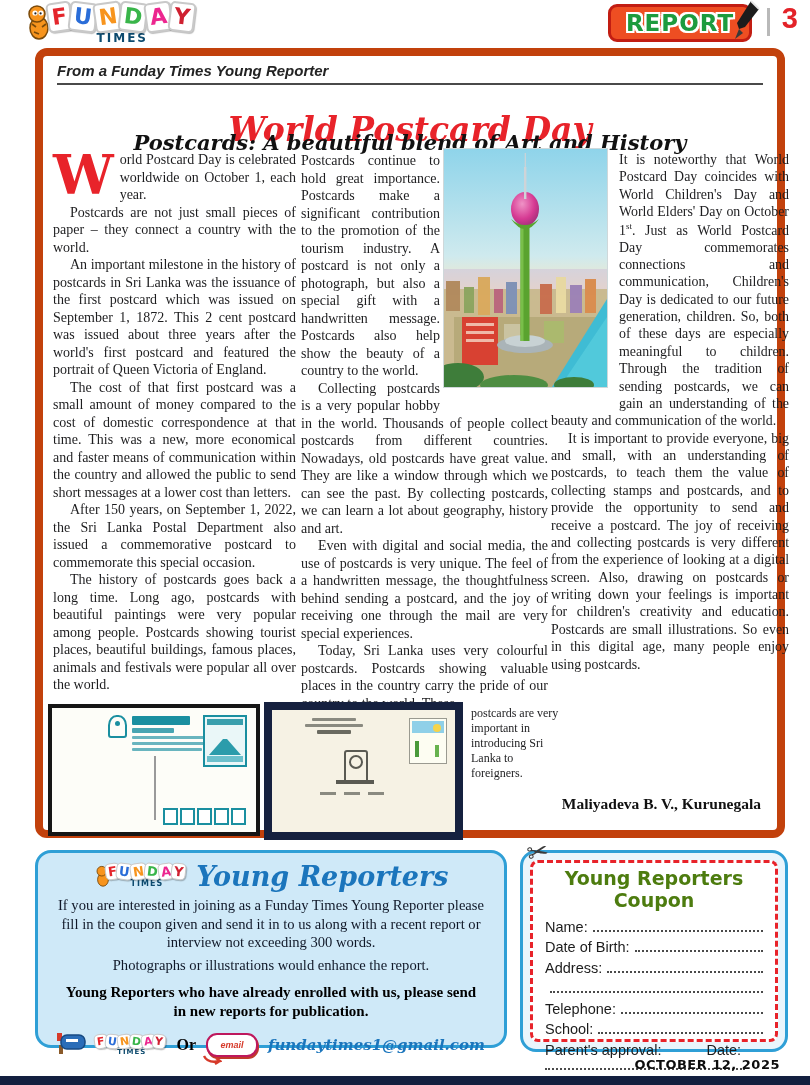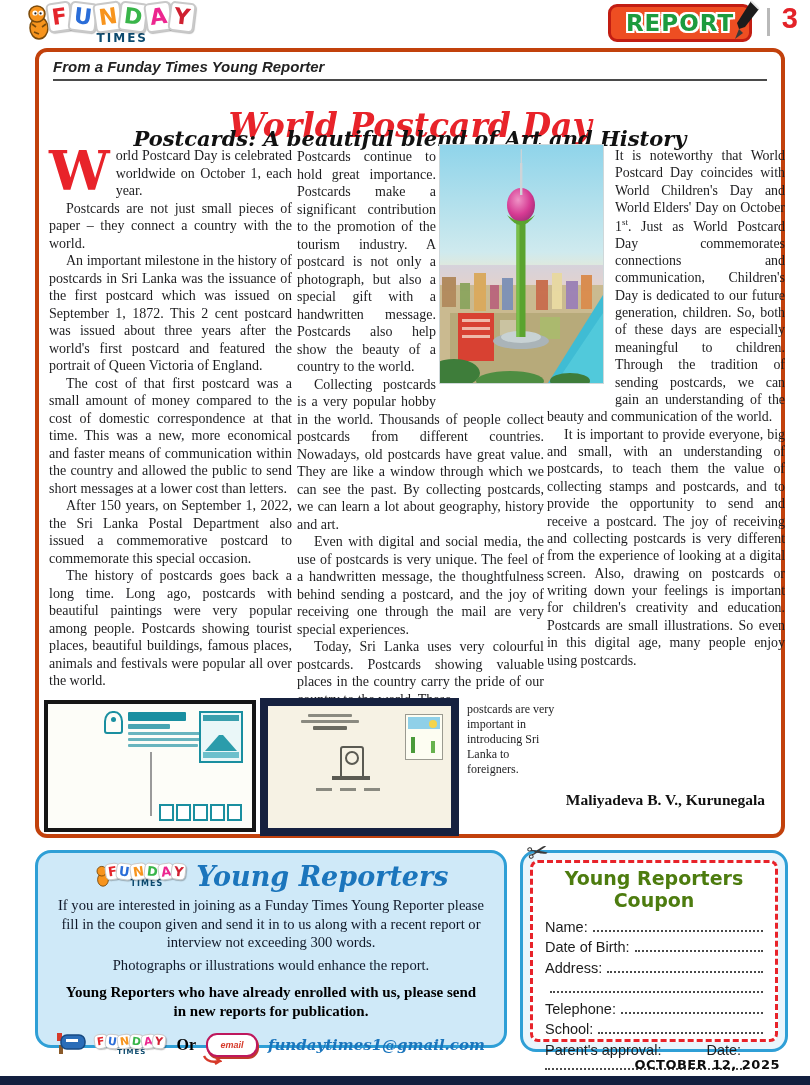--- a/index.html
+++ b/index.html
@@ -24,21 +24,21 @@
   .report-text{font-family:"DejaVu Sans",sans-serif;font-weight:bold;font-size:23px;letter-spacing:1px;
        color:#1d9b3e;text-shadow:-2px -2px 0 #fff,2px -2px 0 #fff,-2px 2px 0 #fff,2px 2px 0 #fff,
        0 2px 0 #fff,2px 0 0 #fff,0 -2px 0 #fff,-2px 0 0 #fff;}
   .pen-icon{position:absolute;right:-14px;top:-8px;}
   .page-sep{position:absolute;right:40px;top:8px;width:3px;height:28px;background:#b9b9b9;}
   .page-num{position:absolute;right:12px;top:2px;font-family:"Liberation Sans",sans-serif;
        font-weight:bold;font-size:29px;color:#e32228;}
 
   
   .article-box{position:absolute;left:35px;top:48px;width:750px;height:790px;background:#fff;
-       border:4px solid #c2410c;border-radius:12px;box-sizing:border-box;}
+       border:8px solid #c2410c;border-radius:12px;box-sizing:border-box;}
   .kicker{position:absolute;left:14px;right:14px;top:6px;font-family:"Liberation Sans",sans-serif;
        font-weight:bold;font-style:italic;font-size:15px;color:#232323;
        border-bottom:2px solid #4a4a4a;padding-bottom:4px;}
   .headline{position:absolute;left:0;right:0;top:34px;text-align:center;
        font-family:"DejaVu Serif",serif;font-weight:bold;font-style:italic;
        font-size:33px;color:#e8232a;margin-top:20px;}
   .subhead{position:absolute;left:0;right:0;top:74px;text-align:center;
        font-family:"DejaVu Serif",serif;font-style:italic;font-weight:600;font-size:21px;color:#111;}
 
   .col{position:absolute;text-align:justify;font-size:14px;line-height:1.25;}

